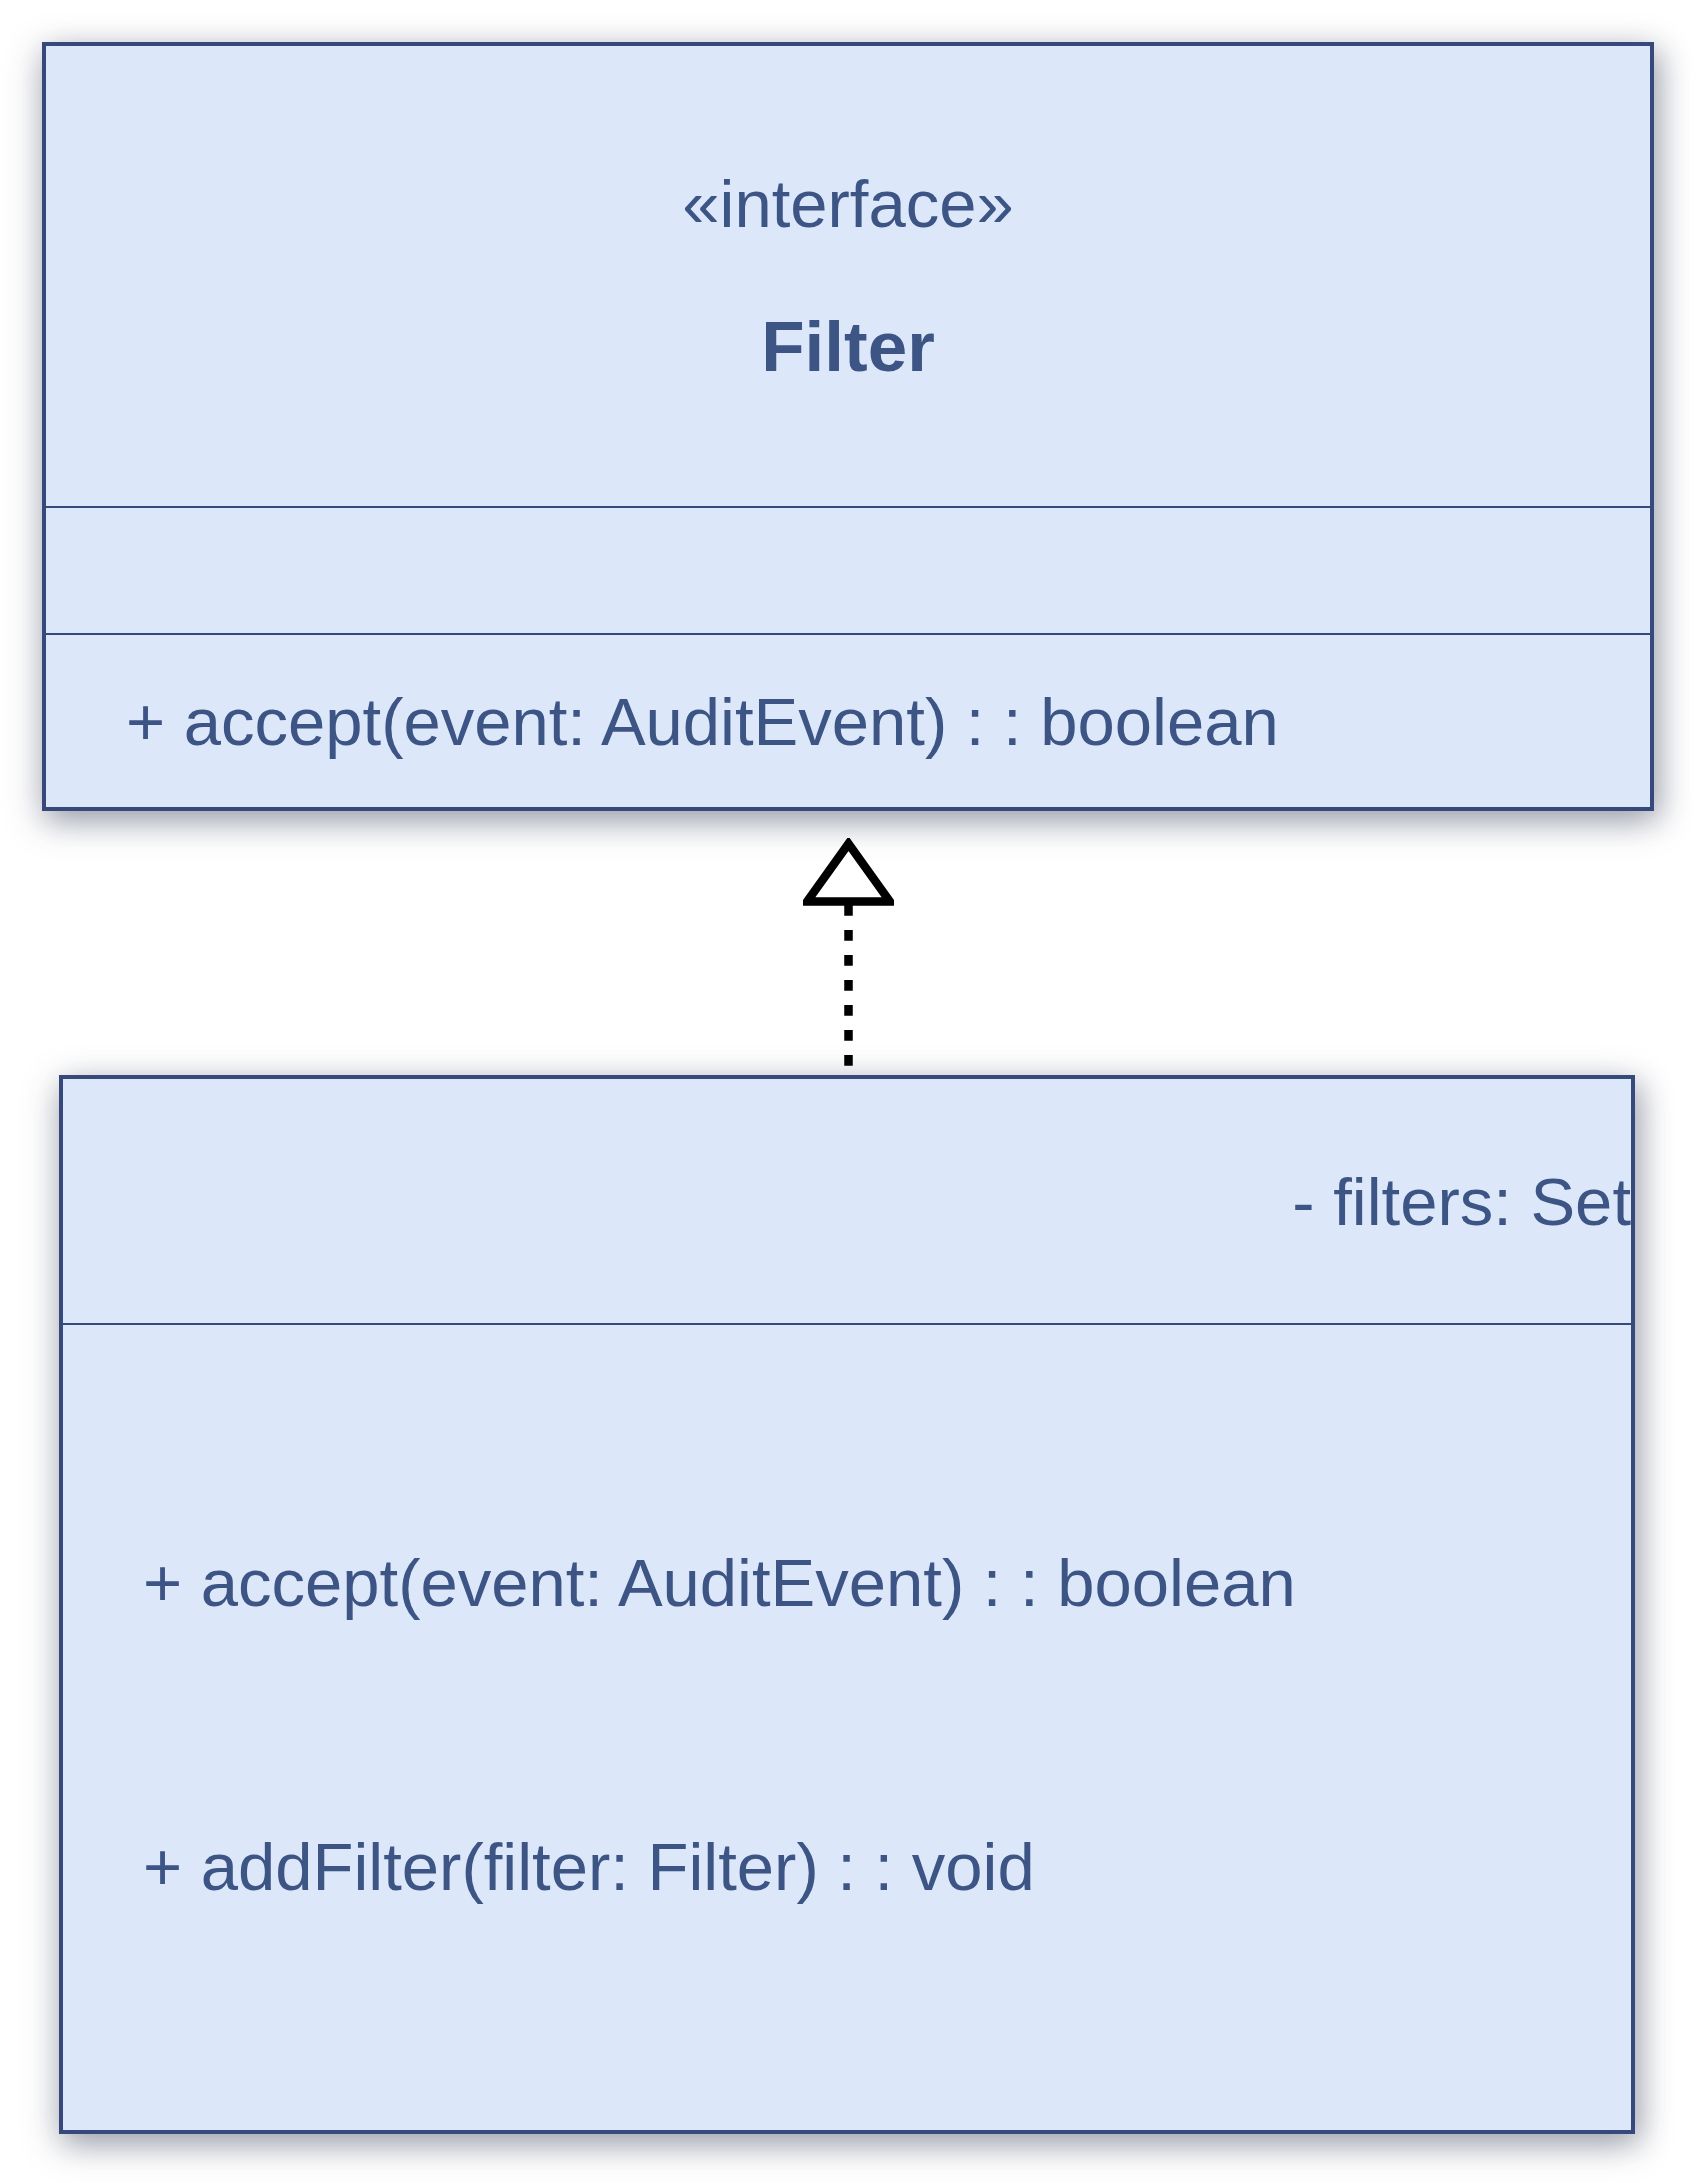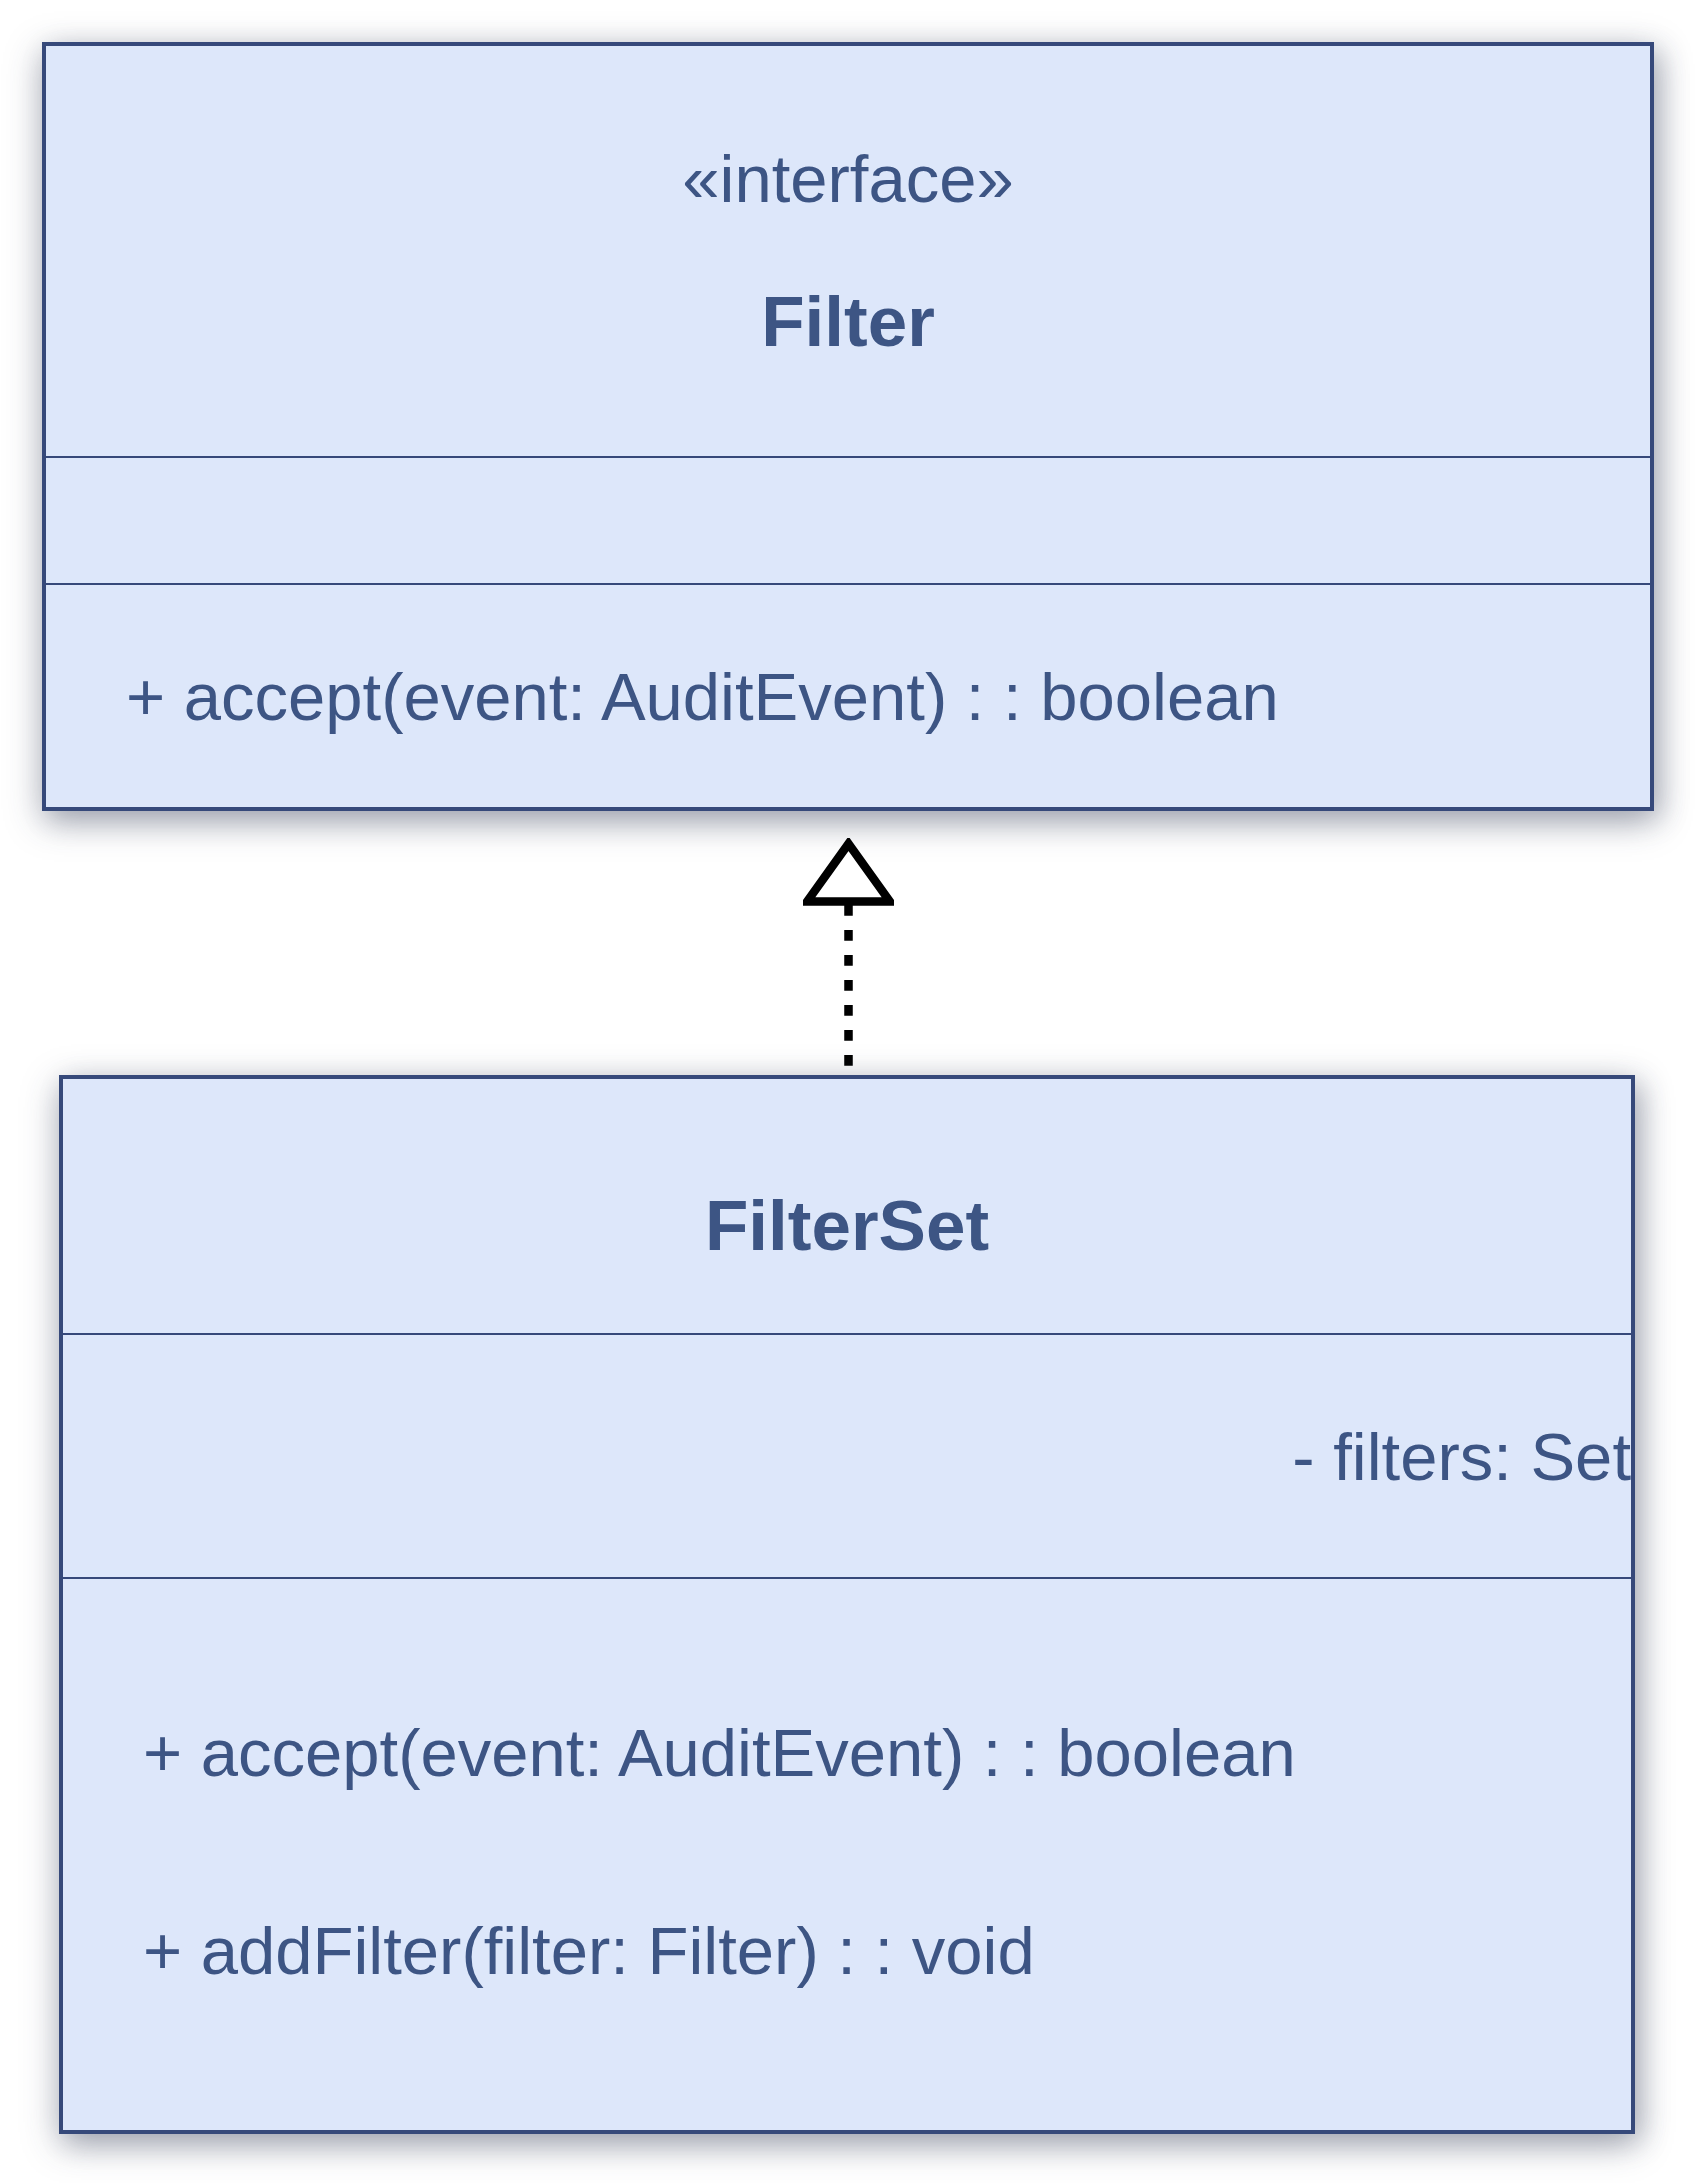--- a/index.html
+++ b/index.html
@@ -42,21 +42,21 @@
   .sec + .sec {
     border-top: 2.8px solid #36497a;
   }
   .title-sec {
     display: flex;
     flex-direction: column;
     align-items: center;
     justify-content: center;
     text-align: center;
   }
-  #filter-box .title-sec { height: 410px; gap: 22px; }
+  #filter-box .title-sec { height: 460px; gap: 22px; }
   #filter-box .attr-sec { height: 127px; }
   #filter-box .method-sec { flex: 1; display: flex; flex-direction: column; justify-content: center; }
   #filterset-box .title-sec { height: 254px; }
   #filterset-box .attr-sec { height: 244px; display: flex; flex-direction: column; justify-content: center; text-align: right; }
   #filterset-box .method-sec { flex: 1; display: flex; flex-direction: column; justify-content: space-evenly; padding: 17px 0 23px 0; }
   .stereotype {
     font-size: 67px;
     line-height: 80px;
     font-weight: normal;
   }
@@ -93,23 +93,20 @@
     <div class="member">+ accept(event: AuditEvent) : : boolean</div>
   </div>
 </section>
 
 <svg id="realization-arrow" viewBox="0 0 160 412" xmlns="http://www.w3.org/2000/svg">
   <line x1="80" y1="118" x2="80" y2="412" stroke="#000000" stroke-width="15" stroke-dasharray="19 25"></line>
   <polygon points="80,10 153,112 7,112" fill="#ffffff" stroke="#000000" stroke-width="15" stroke-linejoin="miter"></polygon>
 </svg>
 
 <section class="uml-class" id="filterset-box">
-  <div class="sec title-sec">
-    <div class="class-name">FilterSet</div>
-  </div>
   <div class="sec attr-sec">
     <div class="member">- filters: Set</div>
   </div>
   <div class="sec method-sec">
     <div class="member">+ accept(event: AuditEvent) : : boolean</div>
     <div class="member">+ addFilter(filter: Filter) : : void</div>
   </div>
 </section>
 
 

